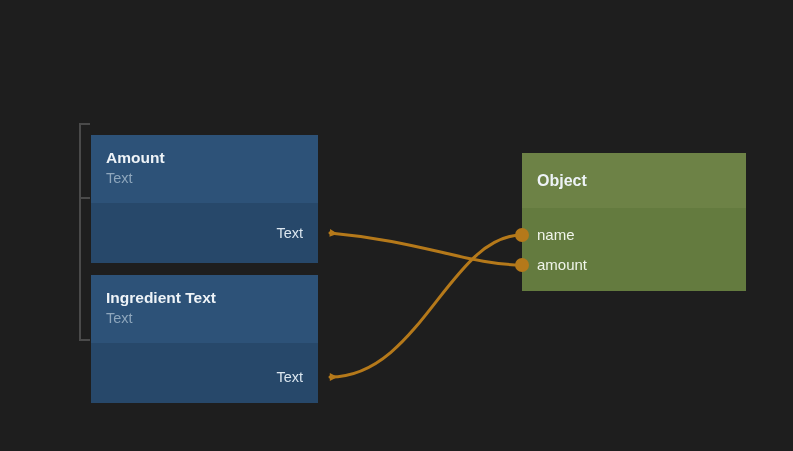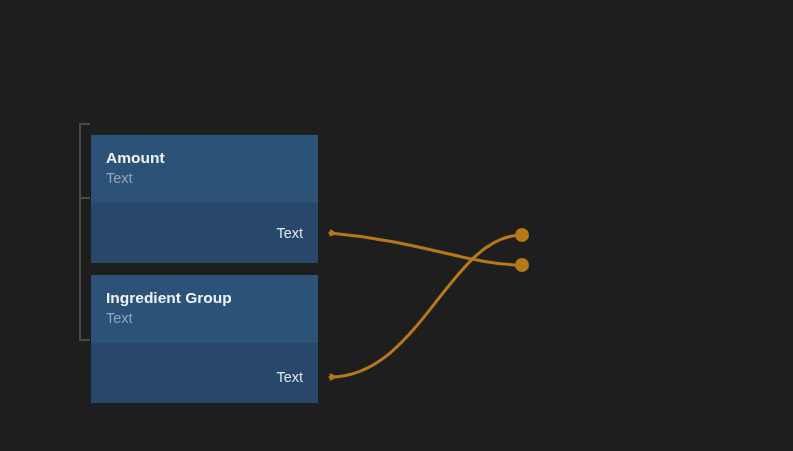--- a/index.html
+++ b/index.html
@@ -181,25 +181,36 @@
       <div class="name">Amount</div>
       <div class="type">Text</div>
     </div>
     <div class="portrow" style="top:85px;">
       <span class="plabel">Text</span>
     </div>
   </div>
 
   <div class="node node-field" style="left:91px; top:275px; width:227px; height:128px;">
     <div class="head">
-      <div class="name">Ingredient Group</div>
+      <div class="name">Ingredient Text</div>
       <div class="type">Text</div>
     </div>
     <div class="portrow" style="top:89px;">
       <span class="plabel">Text</span>
     </div>
   </div>
 
+  <div class="node node-object" style="left:522px; top:153px; width:224px; height:138px;">
+    <div class="head">
+      <div class="title">Object</div>
+    </div>
+    <div class="portrow" style="top:70px;">
+      <span class="plabel">name</span>
+    </div>
+    <div class="portrow" style="top:100px;">
+      <span class="plabel">amount</span>
+    </div>
+  </div>
 
   <div class="port-dot" style="left:522px; top:235px;"></div>
   <div class="port-dot" style="left:522px; top:265px;"></div>
 
 </div>
 
 </body></html>

